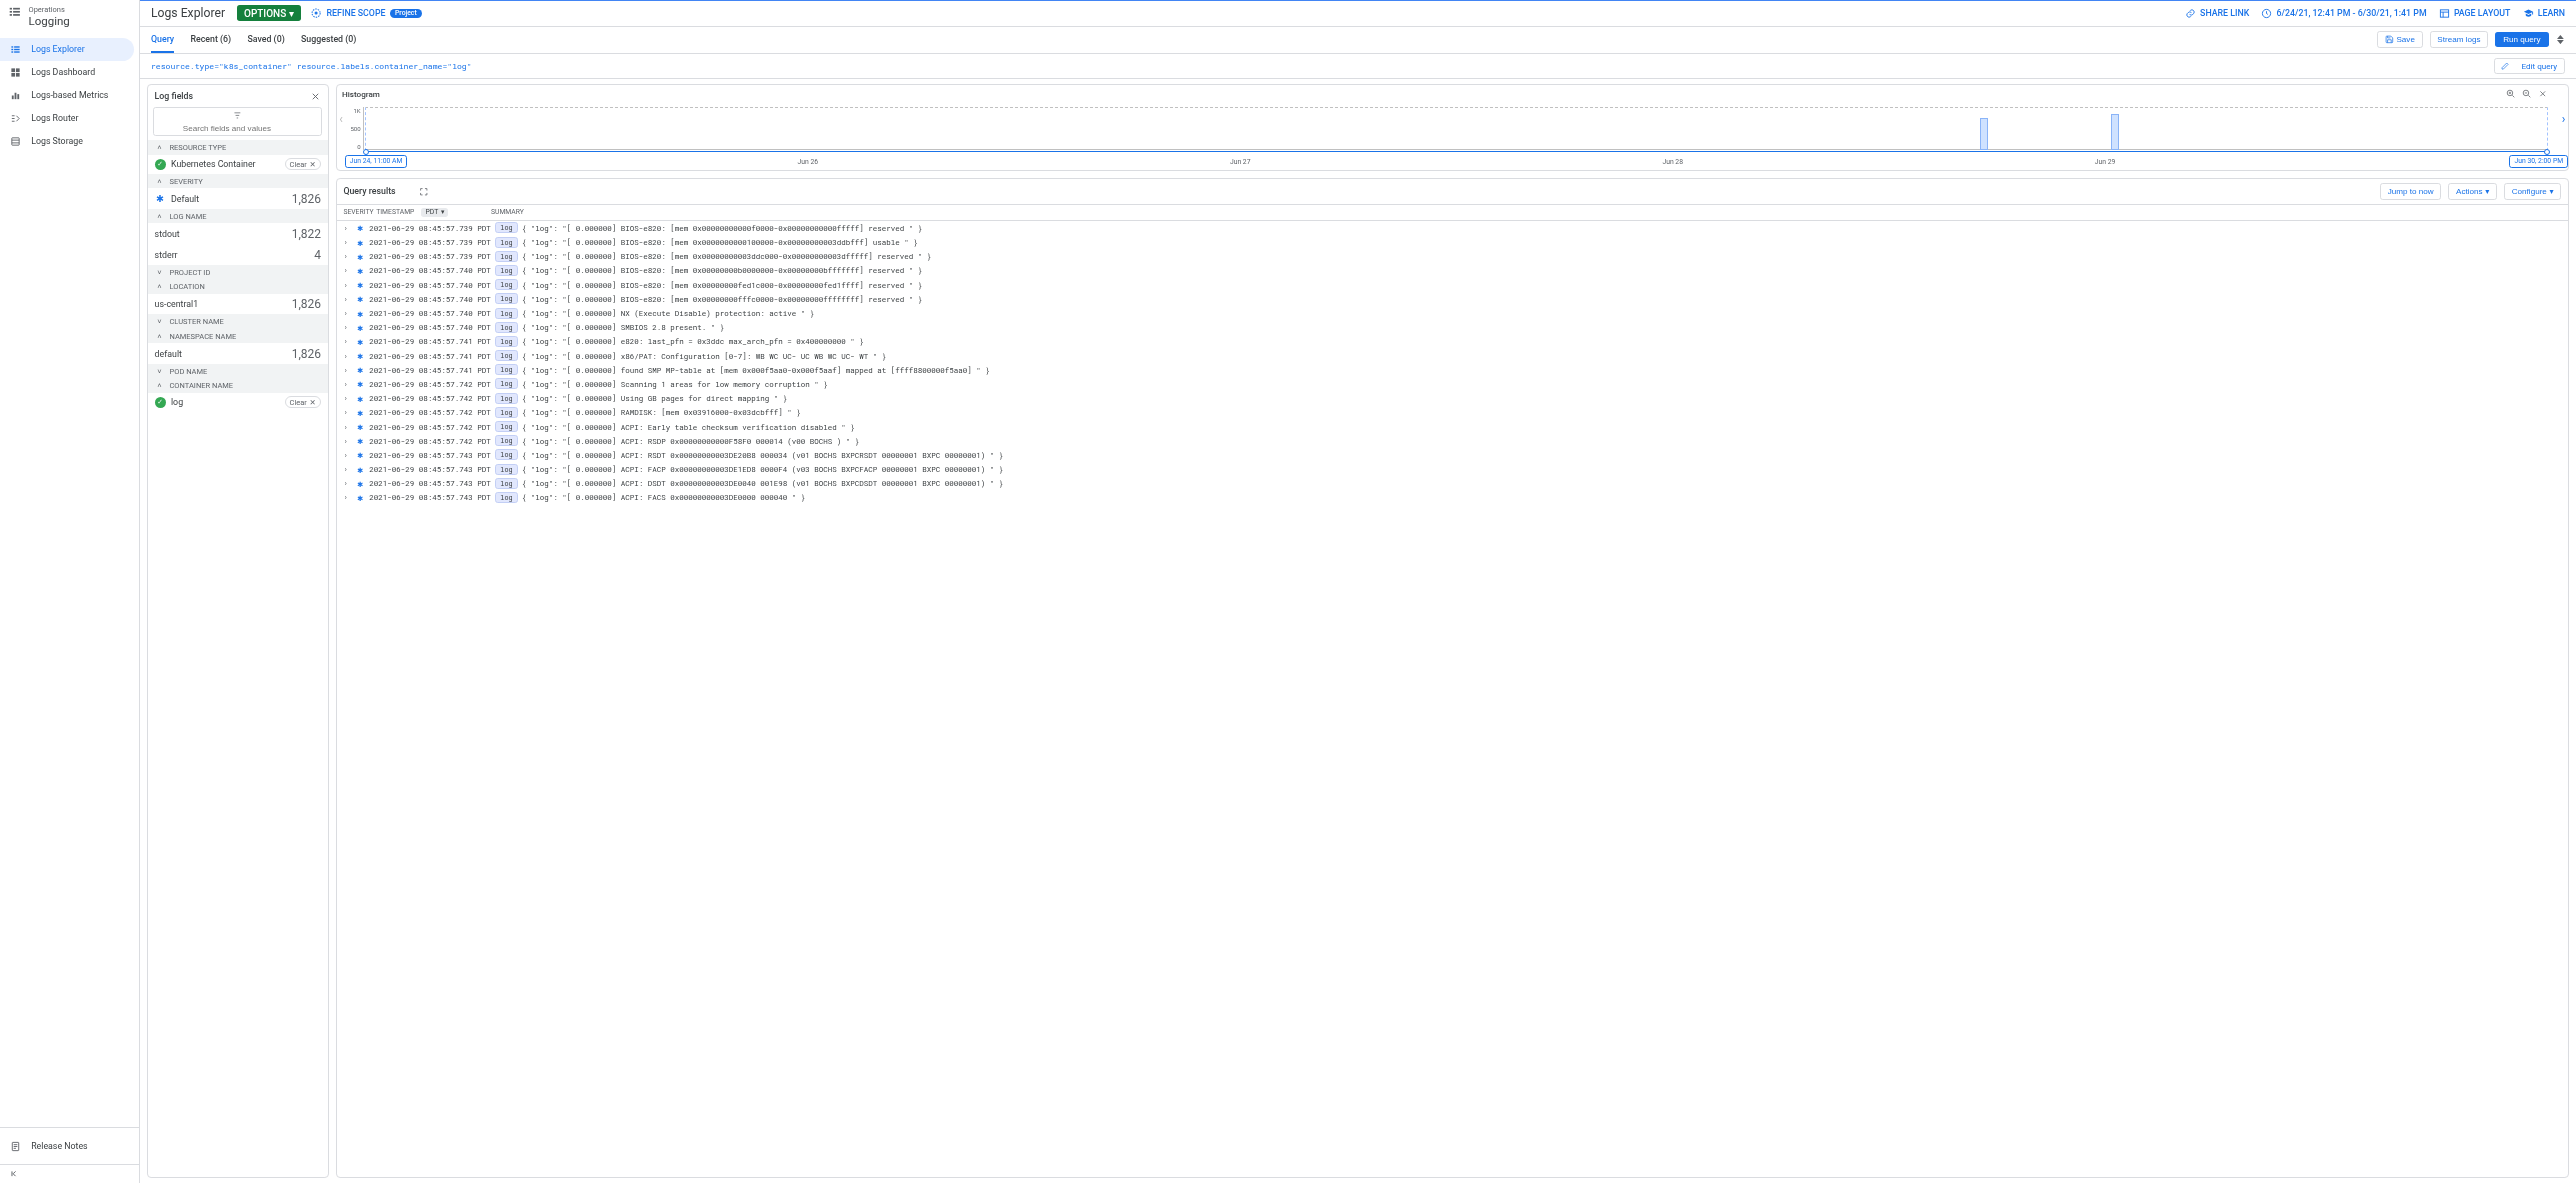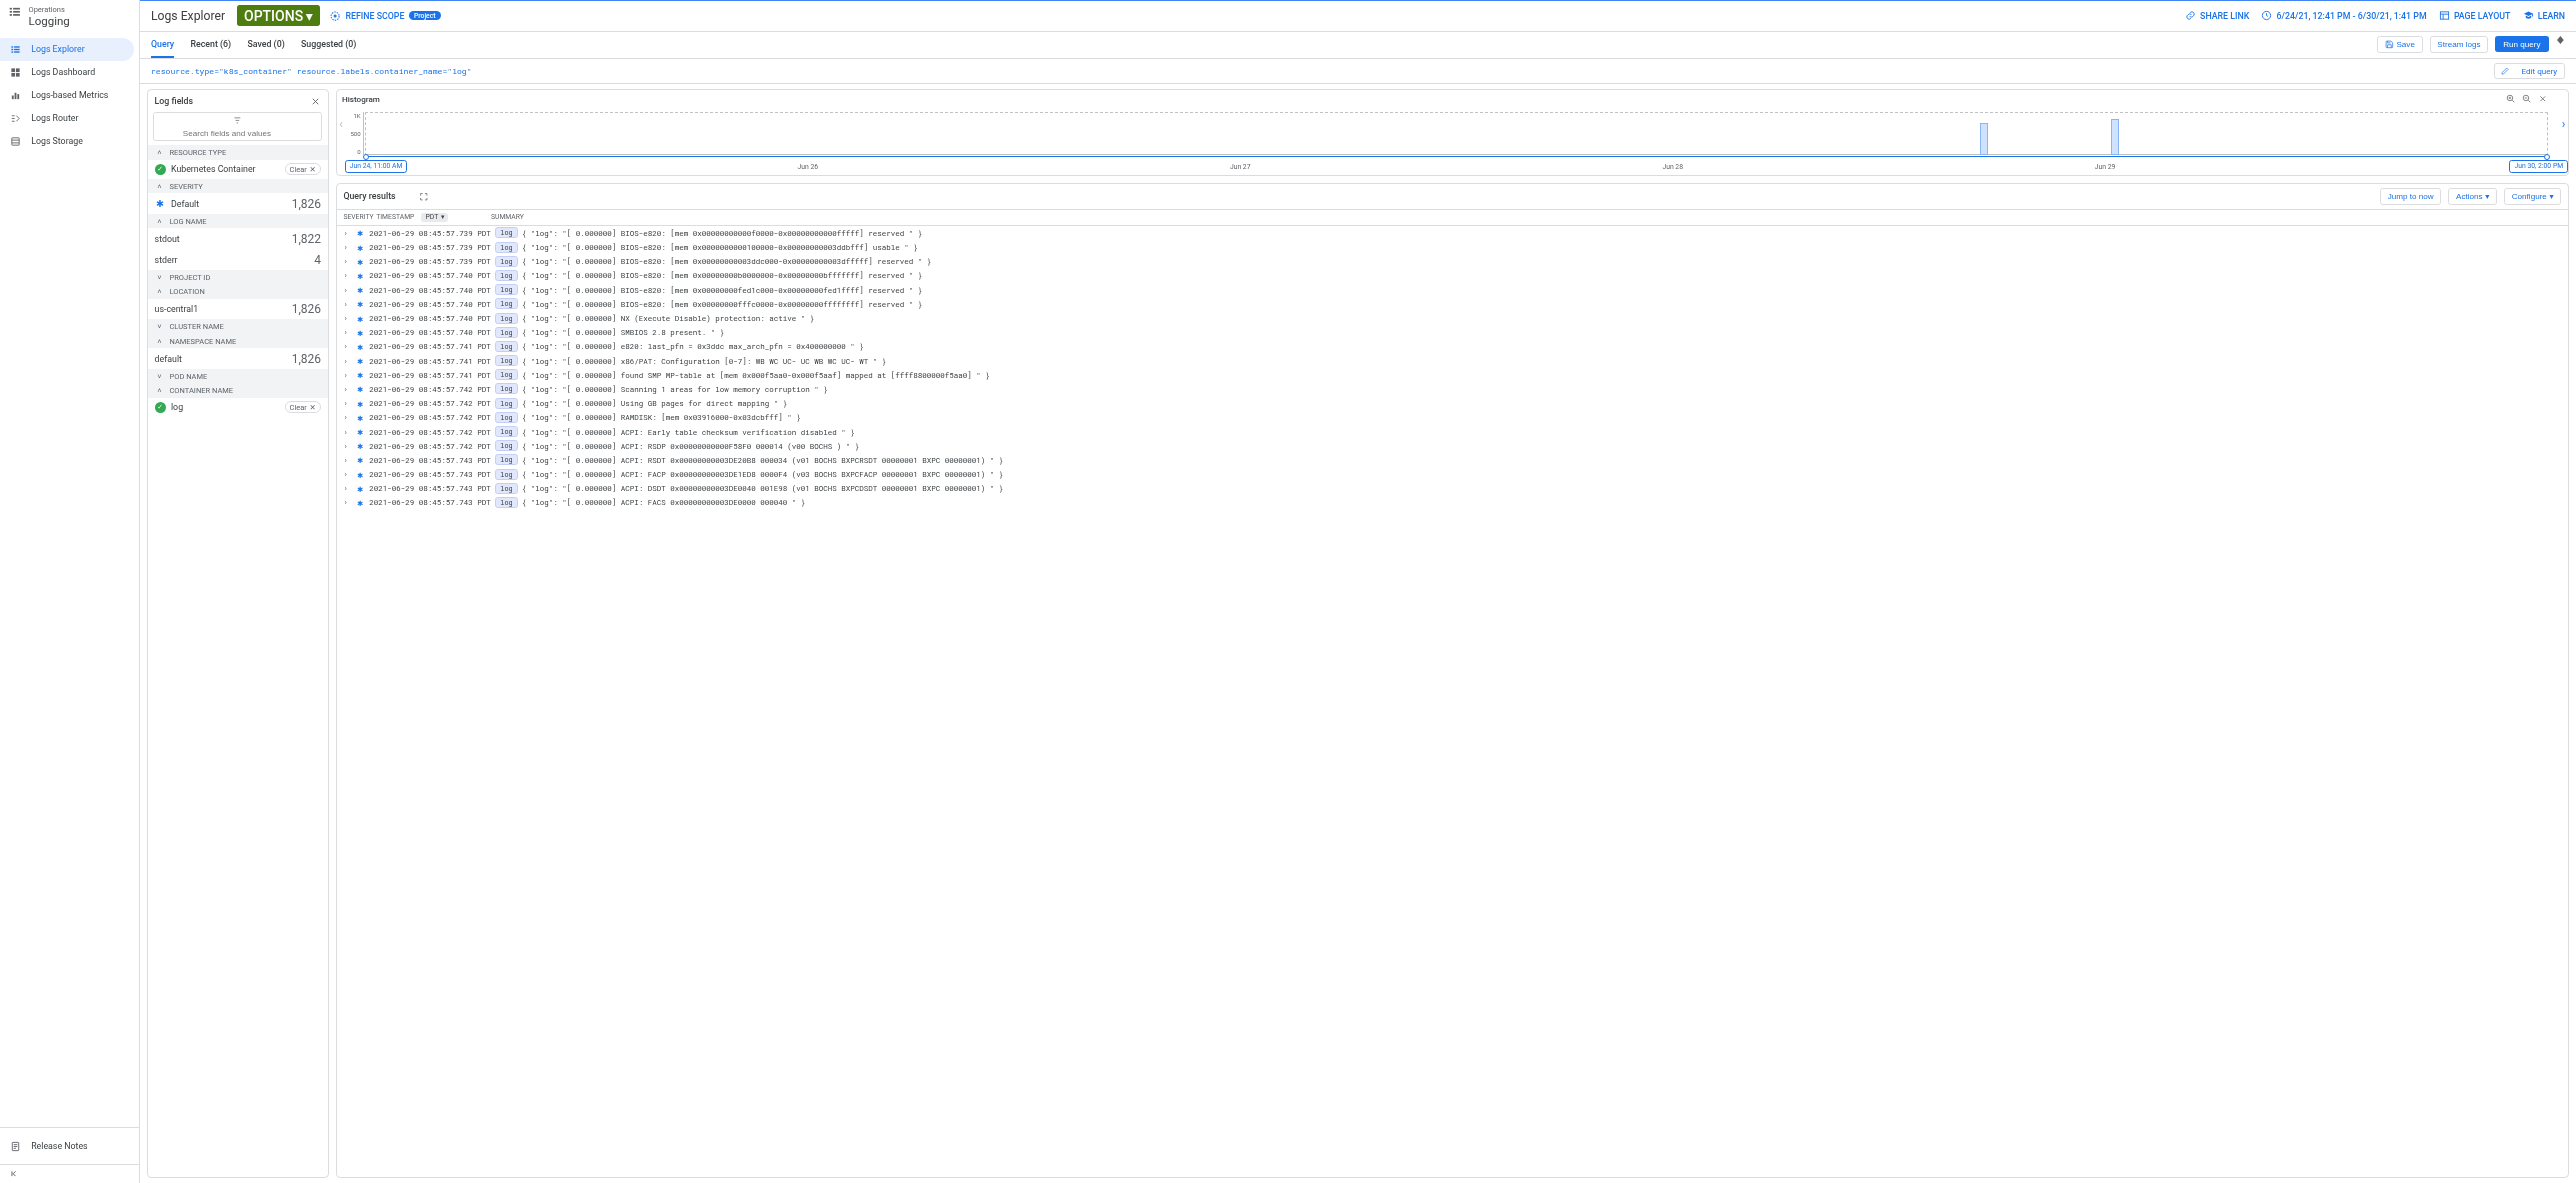--- a/index.html
+++ b/index.html
@@ -19,32 +19,32 @@
 .nav-item.active .nav-icon { color: #1a73e8; }
 .left-nav-footer { border-top: 0.7px solid #dadce0; padding: 6.8px 0; }
 .left-nav-collapse { border-top: 0.7px solid #dadce0; padding: 4.1px 9.5px; }
 
 
 .main { flex: 1; display: flex; flex-direction: column; min-width: 0; }
 
 
 .top-row { display: flex; align-items: center; padding: 4.1px 11px; gap: 9.5px; border-bottom: 0.7px solid #dadce0; border-top: 1.4px solid #4285f4; }
 .page-title { font-size: 12.2px; color: #3c4043; margin-right: 2.7px; }
-.options-btn { background: #4d7c0f; color: #fff; border-radius: 2.7px; padding: 2.7px 6.8px; font-size: 14px; font-weight: 500; display: flex; align-items: center; gap: 2.7px; cursor: pointer; }
+.options-btn { background: #15803d; color: #fff; border-radius: 2.7px; padding: 2.7px 6.8px; font-size: 10px; font-weight: 500; display: flex; align-items: center; gap: 2.7px; cursor: pointer; }
 .refine { display: flex; align-items: center; gap: 4.1px; color: #1a73e8; font-weight: 500; font-size: 8.8px; cursor: pointer; }
 .refine .pill { background: #1a73e8; color: #fff; border-radius: 6.8px; padding: 0.7px 5.4px; font-size: 6.8px; }
 .top-right { margin-left: auto; display: flex; align-items: center; gap: 12.2px; color: #1a73e8; font-size: 8.8px; }
 .top-link { display: flex; align-items: center; gap: 4.1px; cursor: pointer; font-weight: 500; }
 .time-range { color: #1a73e8; }
 
 
 .tabs-row { display: flex; align-items: center; padding: 0 11px; border-bottom: 0.7px solid #dadce0; height: 27px; gap: 16.3px; }
 .tab { color: #3c4043; font-size: 8.8px; height: 100%; display: flex; align-items: center; cursor: pointer; border-bottom: 2px solid transparent; font-weight: 500; }
 .tab.active { color: #1a73e8; border-bottom-color: #1a73e8; }
-.tabs-right { margin-left: auto; display: flex; align-items: flex-start; gap: 6.8px; padding: 2.7px 0; }
+.tabs-right { margin-left: auto; display: flex; align-items: center; gap: 6.8px; padding: 2.7px 0; }
 .outline-btn { border: 0.7px solid #dadce0; background: #fff; color: #1a73e8; border-radius: 2.7px; padding: 2.7px 6.8px; font-size: 8.1px; font-weight: 500; display: flex; align-items: center; gap: 2.7px; cursor: pointer; }
 .primary-btn { border: none; background: #1a73e8; color: #fff; border-radius: 2.7px; padding: 3.4px 8.1px; font-size: 8.1px; font-weight: 500; cursor: pointer; }
 .expand-btn { display:flex; flex-direction:column; align-items:center; justify-content:center; cursor:pointer; color:#5f6368; padding:0 1.4px;}
 
 
 .query-row { display: flex; align-items: center; padding: 4.1px 11px; border-bottom: 0.7px solid #dadce0; font-family: 'Roboto Mono', monospace; font-size: 8.1px; color: #1a73e8; }
 .query-row .edit { margin-left: auto; }
 .query-row .edit-btn { border: 0.7px solid #dadce0; background: #fff; color: #1a73e8; border-radius: 2.7px; padding: 2px 6.8px; font-size: 8.1px; display: flex; align-items: center; gap: 12px; cursor: pointer; font-family: 'Google Sans', Roboto, Arial, sans-serif; }
 
 

